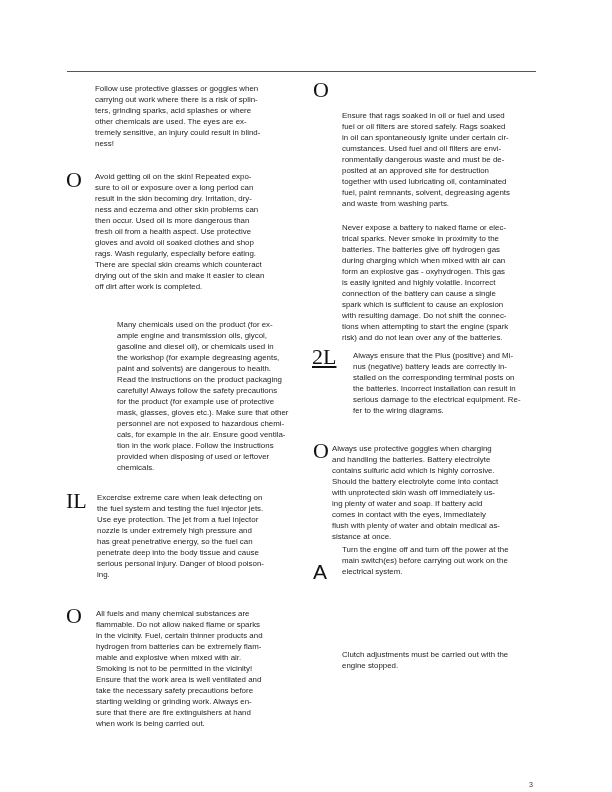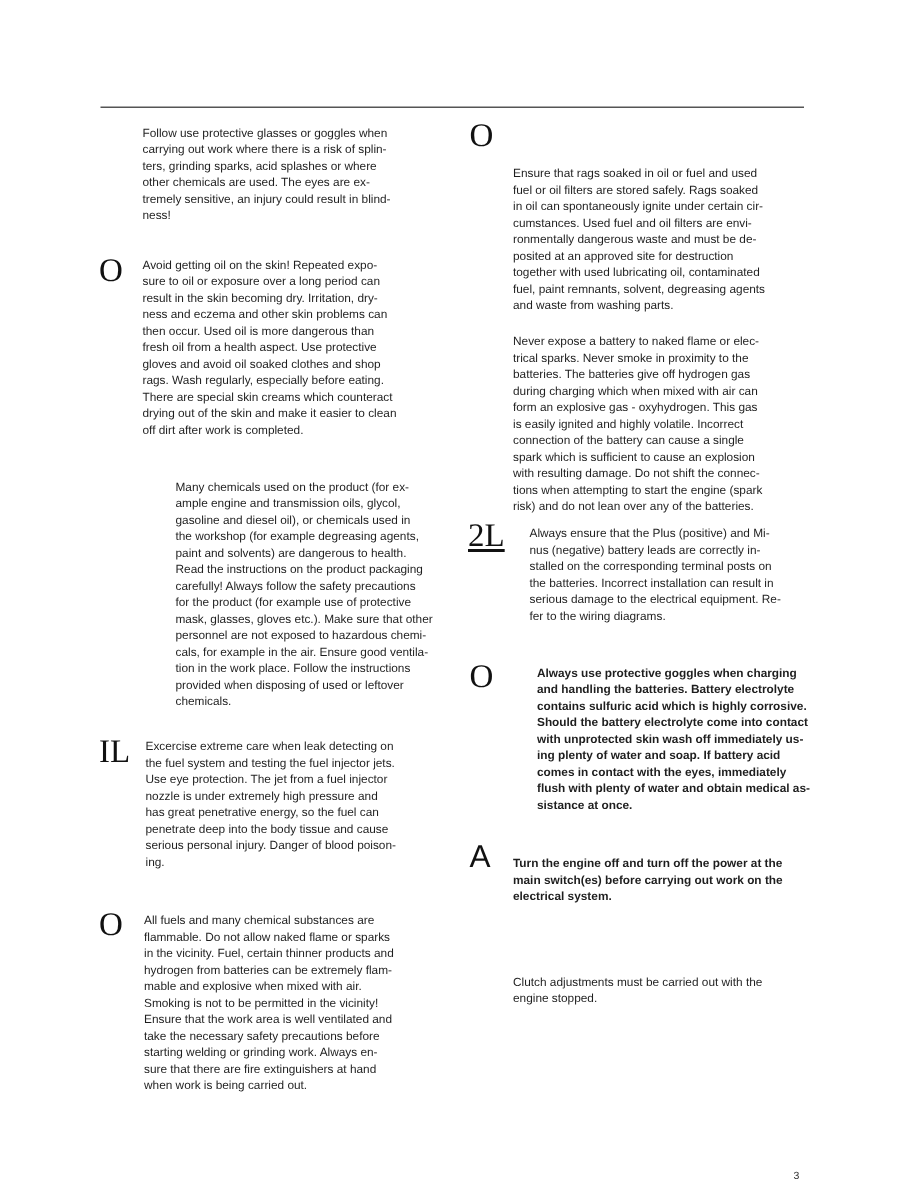--- a/index.html
+++ b/index.html
@@ -99,31 +99,31 @@
 
 <span class="icon" style="left:312px; top:346px;text-decoration:underline;">2L</span>
 <div class="block" style="left:353px; top:350px;">Always ensure that the Plus (positive) and Mi-
 nus (negative) battery leads are correctly in-
 stalled on the corresponding terminal posts on
 the batteries. Incorrect installation can result in
 serious damage to the electrical equipment. Re-
 fer to the wiring diagrams.</div>
 
 <span class="icon" style="left:313px; top:440px;">O</span>
-<div class="block" style="left:358px; top:443px;font-weight:bold;">Always use protective goggles when charging
+<div class="block" style="left:332px; top:443px;">Always use protective goggles when charging
 and handling the batteries. Battery electrolyte
 contains sulfuric acid which is highly corrosive.
 Should the battery electrolyte come into contact
 with unprotected skin wash off immediately us-
 ing plenty of water and soap. If battery acid
 comes in contact with the eyes, immediately
 flush with plenty of water and obtain medical as-
 sistance at once.</div>
 
 <span class="icon sans" style="left:313px; top:561px;">A</span>
-<div class="block" style="left:342px; top:570px;font-weight:bold;">Turn the engine off and turn off the power at the
+<div class="block" style="left:342px; top:544px;">Turn the engine off and turn off the power at the
 main switch(es) before carrying out work on the
 electrical system.</div>
 
 <div class="block" style="left:342px; top:625px;margin-top:24px;">Clutch adjustments must be carried out with the
 engine stopped.</div>
 
 <div class="pagenum">3</div>
 
 </body></html>

